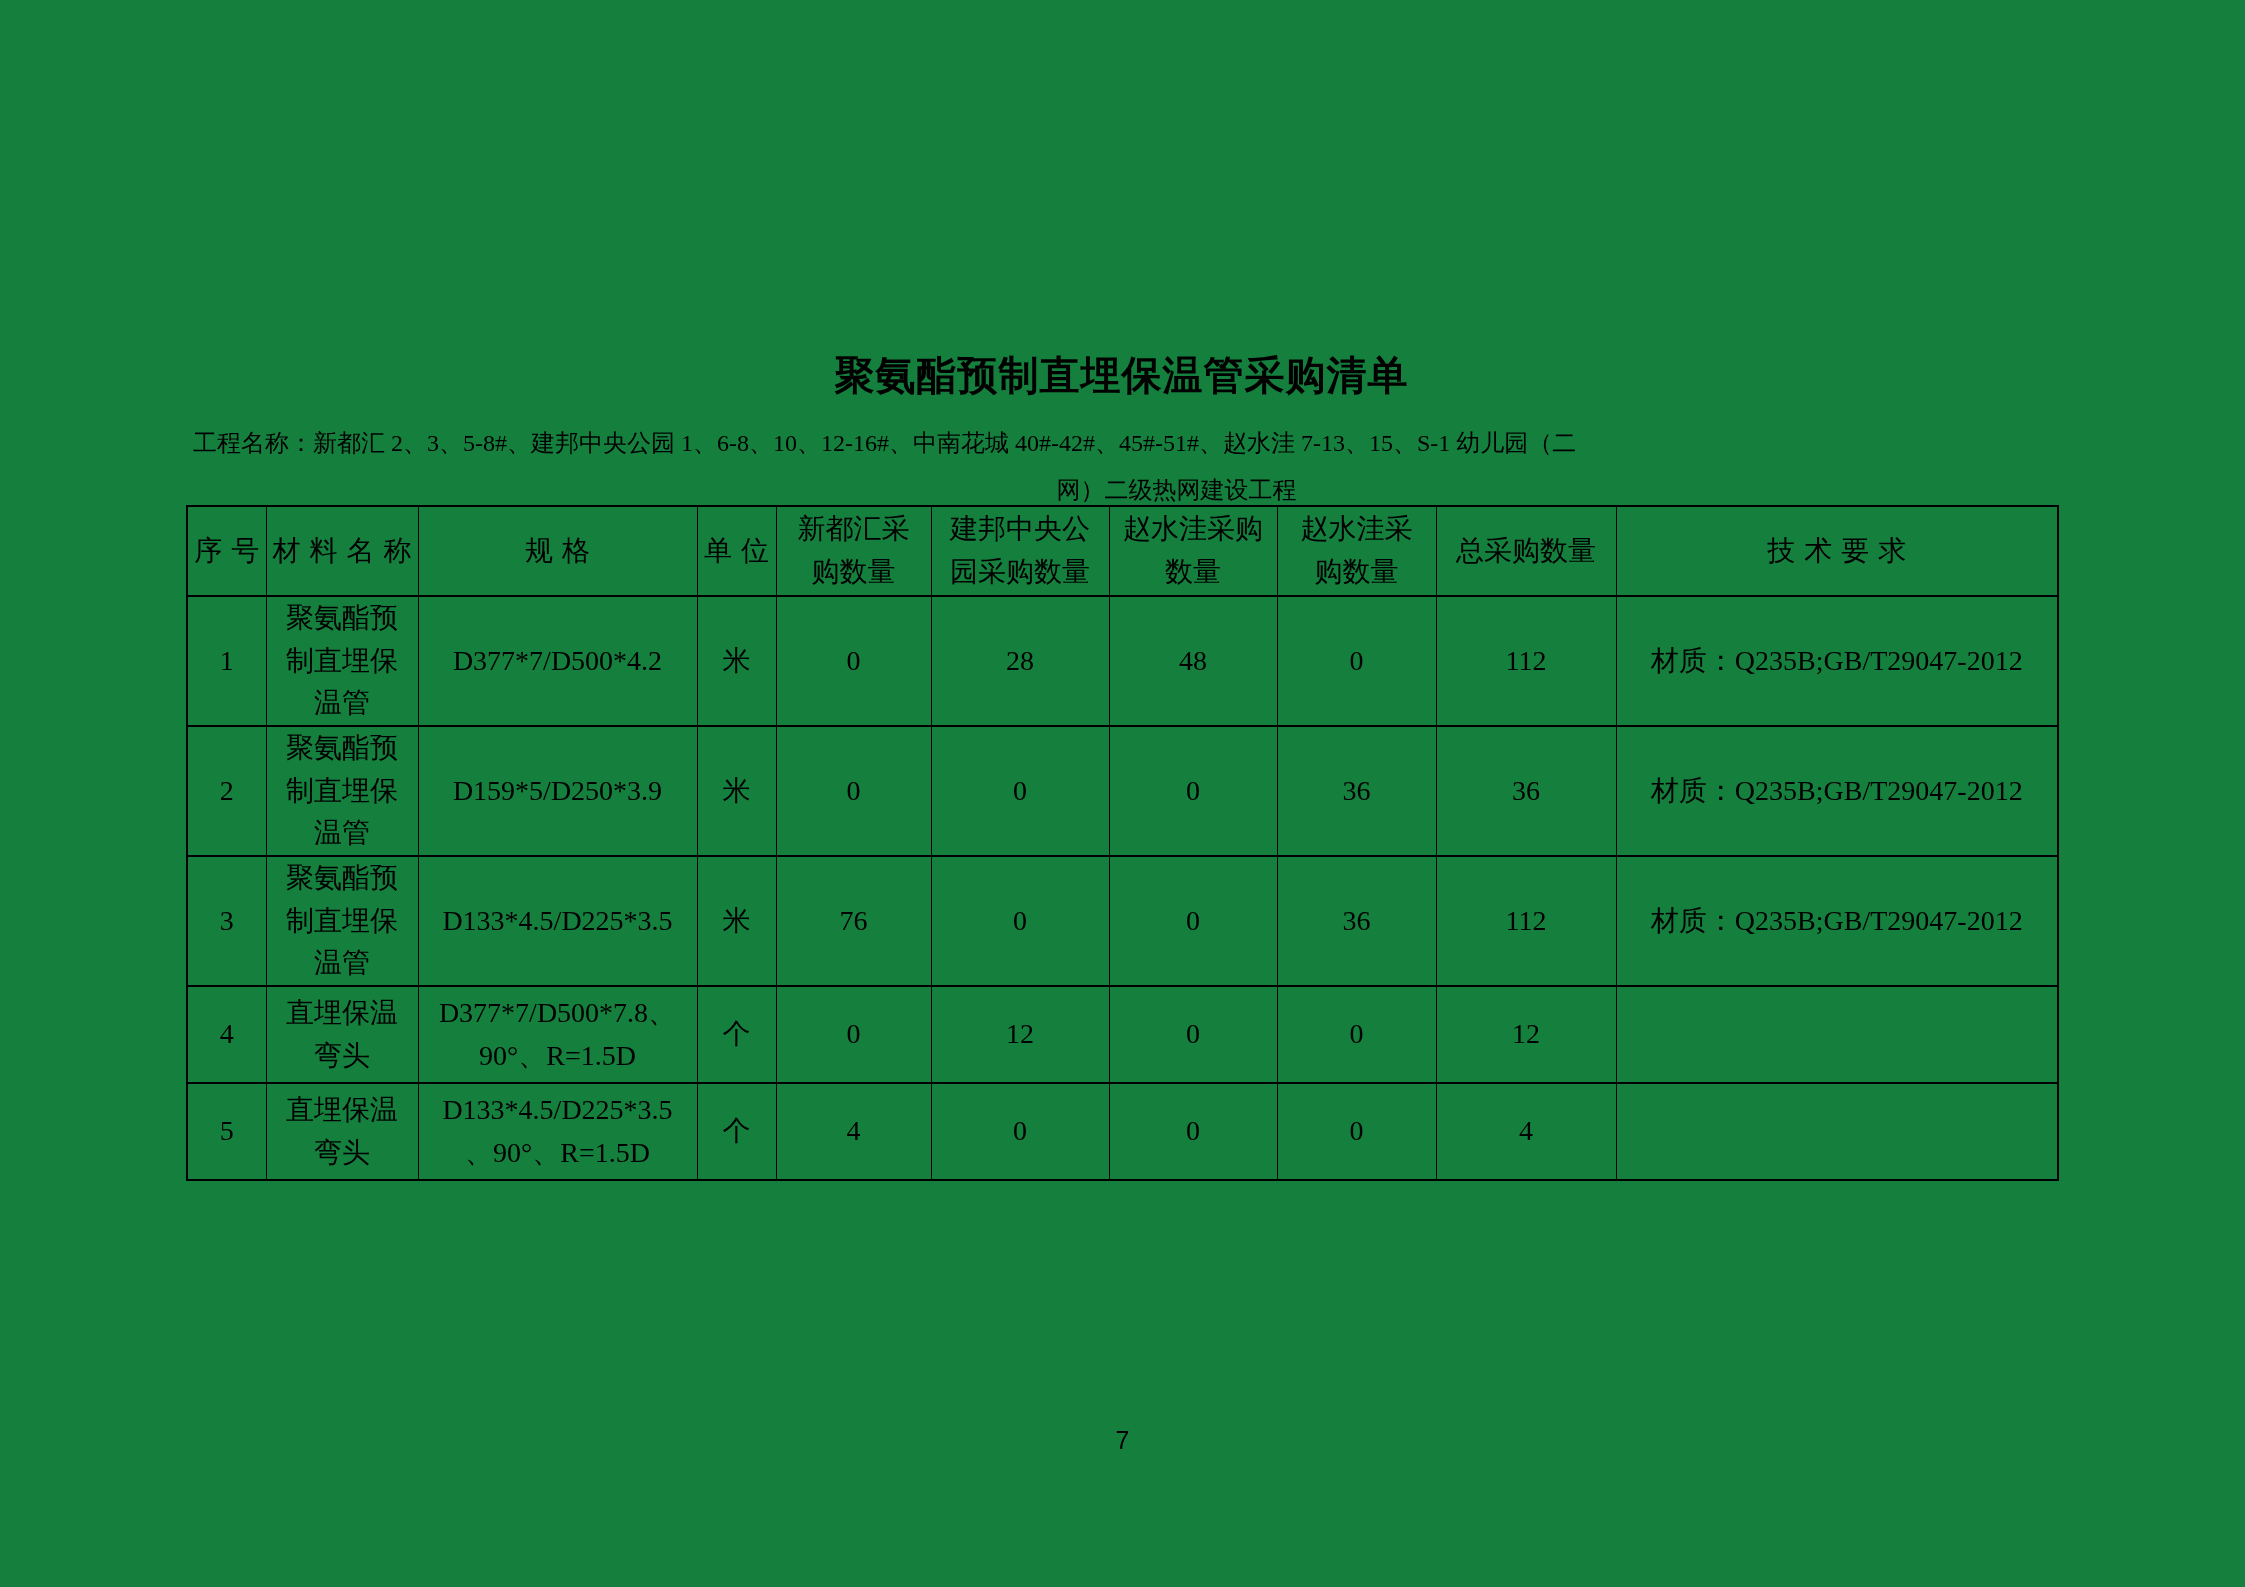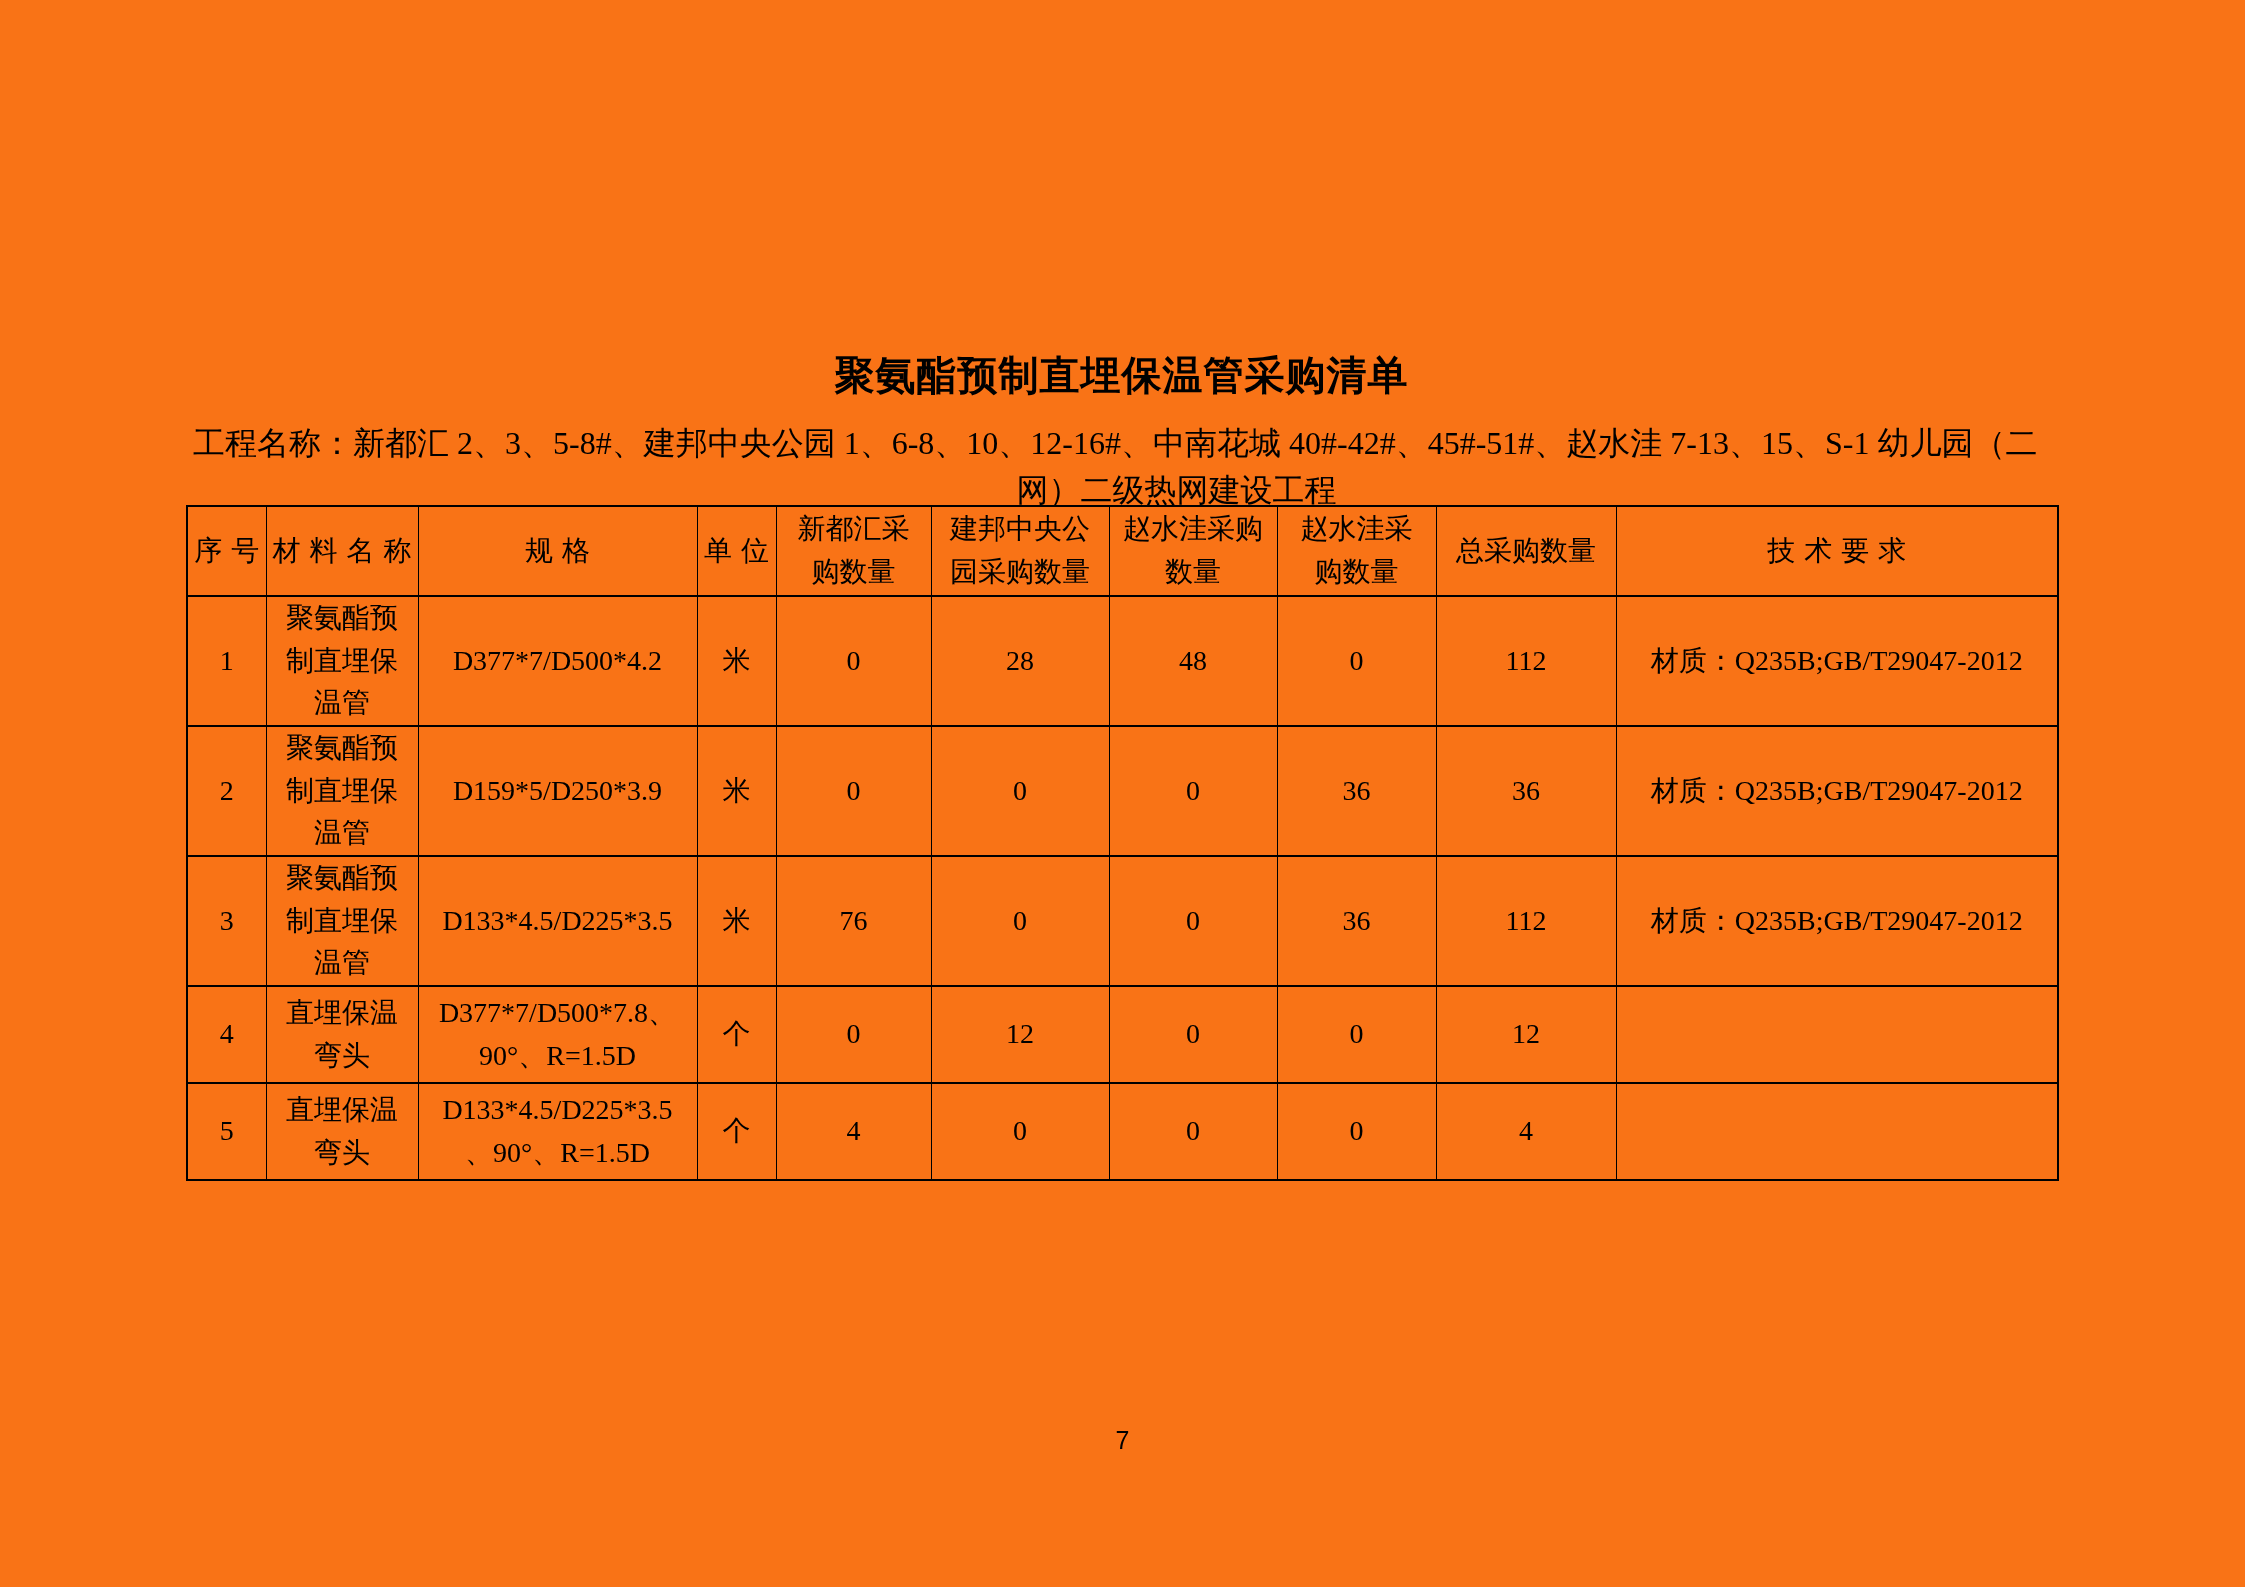--- a/index.html
+++ b/index.html
@@ -11,40 +11,40 @@
     width: 2245px;
     height: 1587px;
     font-family: "Liberation Serif", "DejaVu Serif", serif;
     color: #000000;
     overflow: hidden;
   }
   .page {
     position: relative;
     width: 2245px;
     height: 1587px;
-    background: #f97316;
+    background: #15803d;
   }
   .doc-title {
     position: absolute;
     left: 186px;
     top: 348px;
     width: 1871px;
     margin: 0;
     text-align: center;
     font-size: 40px;
     font-weight: bold;
     font-family: "Liberation Serif", "DejaVu Serif", serif;
     letter-spacing: 1px;
   }
   .project {
     position: absolute;
     left: 193px;
     top: 420px;
     width: 1870px;
-    font-size: 32px;
+    font-size: 24px;
     line-height: 47px;
     white-space: nowrap;
   }
   .project-line2 {
     margin-left: 97px;
     text-align: center;
   }
   table.purchase {
     position: absolute;
     left: 186px;

